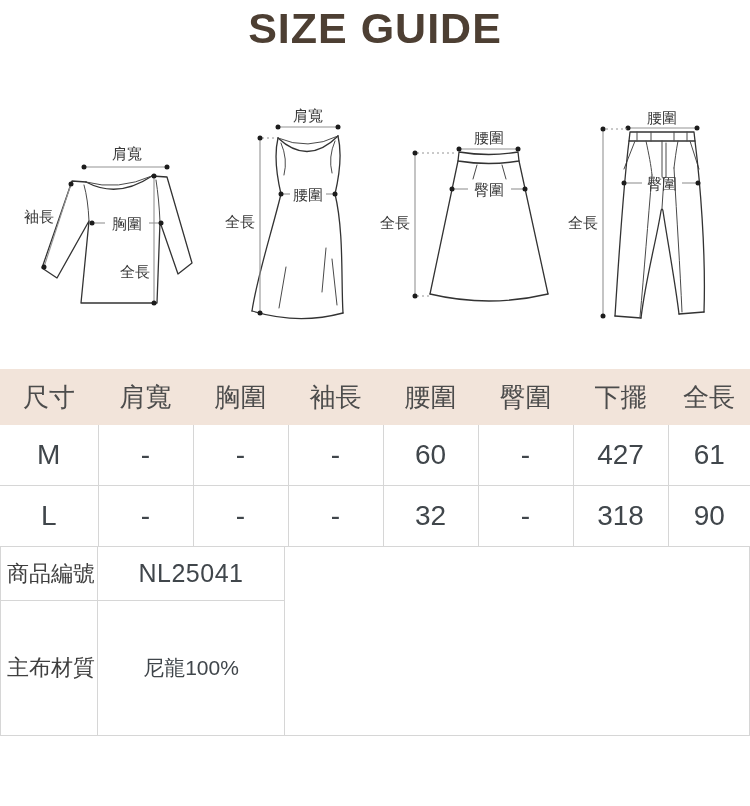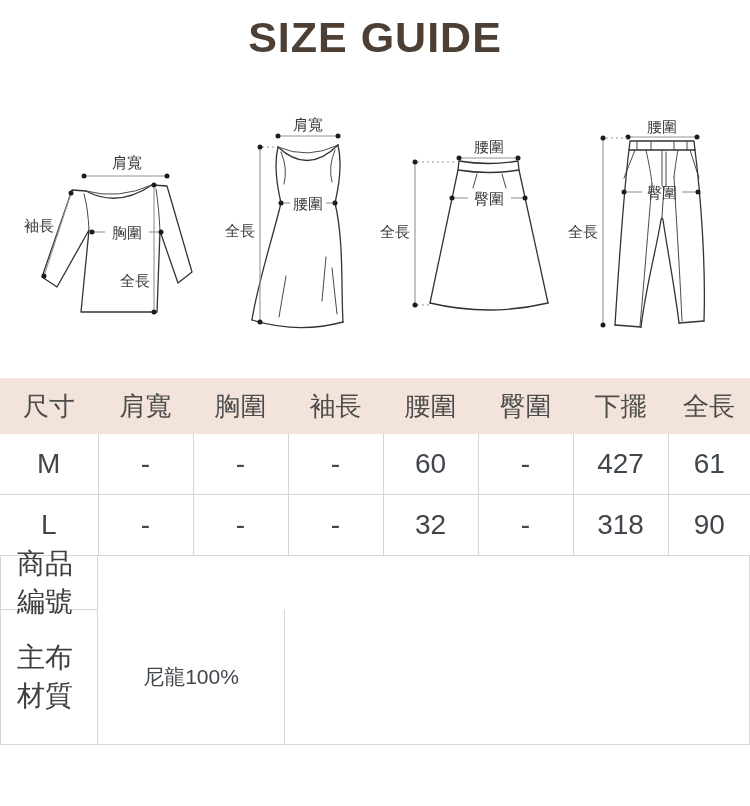--- a/index.html
+++ b/index.html
@@ -2,21 +2,21 @@
 <html><head>
 <meta charset="utf-8">
 <style>
   html,body{margin:0;padding:0;background:#fff;}
   .page{
     width:750px;height:806px;margin:0 auto;background:#ffffff;
     font-family:"Liberation Sans","DejaVu Sans",sans-serif;
     color:#40464b;overflow:hidden;
   }
   .title{
-    margin:0;padding-top:11px;height:52px;line-height:52px;
+    margin:0;padding-top:2px;height:52px;line-height:52px;
     text-align:center;font-size:43px;font-weight:600;letter-spacing:1px;
     color:#4d3f33;
   }
   .diagrams{display:block;margin-top:27px;}
   
   .garment{fill:none;stroke:#333;stroke-width:1.3;stroke-linejoin:round;stroke-linecap:round;}
   .detail{fill:none;stroke:#4a4a4a;stroke-width:1;stroke-linejoin:round;stroke-linecap:round;}
   .measure{stroke:#949494;stroke-width:1.1;fill:none;}
   .mdash{stroke:#949494;stroke-width:1;fill:none;stroke-dasharray:2 3;}
   .dot{fill:#1c1c1c;}
@@ -35,22 +35,22 @@
   table.sizes tr:last-child td{border-bottom:none;}
   
   .info{
     display:grid;width:748px;
     grid-template-columns:97px 187px 1fr;
     grid-template-rows:54px 134px;
     border:1px solid #d6d6d6;
   }
   .icell{display:flex;align-items:center;}
   .ilabel{
-    border-right:1px solid #d6d6d6;padding-left:16px;
-    font-size:28px;color:#3f3f3f;
+    border-right:1px solid #d6d6d6;padding-left:6px;
+    font-size:22px;color:#3f3f3f;
   }
   .ival{border-right:1px solid #d6d6d6;justify-content:center;font-weight:300;}
   .ival-code{font-size:25px;letter-spacing:0.5px;}
   .ival-mat{font-size:21px;}
   .row1{border-bottom:1px solid #d6d6d6;}
   .inote{
     grid-column:3;grid-row:1 / 3;
     padding:9px 10px 0 12px;font-size:21px;line-height:31px;color:#3f3f3f;
   }
 </style>
@@ -227,19 +227,20 @@
         <td>32</td>
         <td>-</td>
         <td>318</td>
         <td>90</td>
       </tr>
     </tbody>
   </table>
 
   <div class="info">
     <div class="icell ilabel row1" style="grid-column:1;grid-row:1;">商品編號</div>
+    <div class="icell ival ival-code row1" style="grid-column:2;grid-row:1;">NL25041</div>
     <div class="icell ilabel" style="grid-column:1;grid-row:2;">主布材質</div>
     <div class="icell ival ival-mat" style="grid-column:2;grid-row:2;">尼龍100%</div>
     <div class="inote">
     </div>
   </div>
 
 </div>
 
 </body></html>

